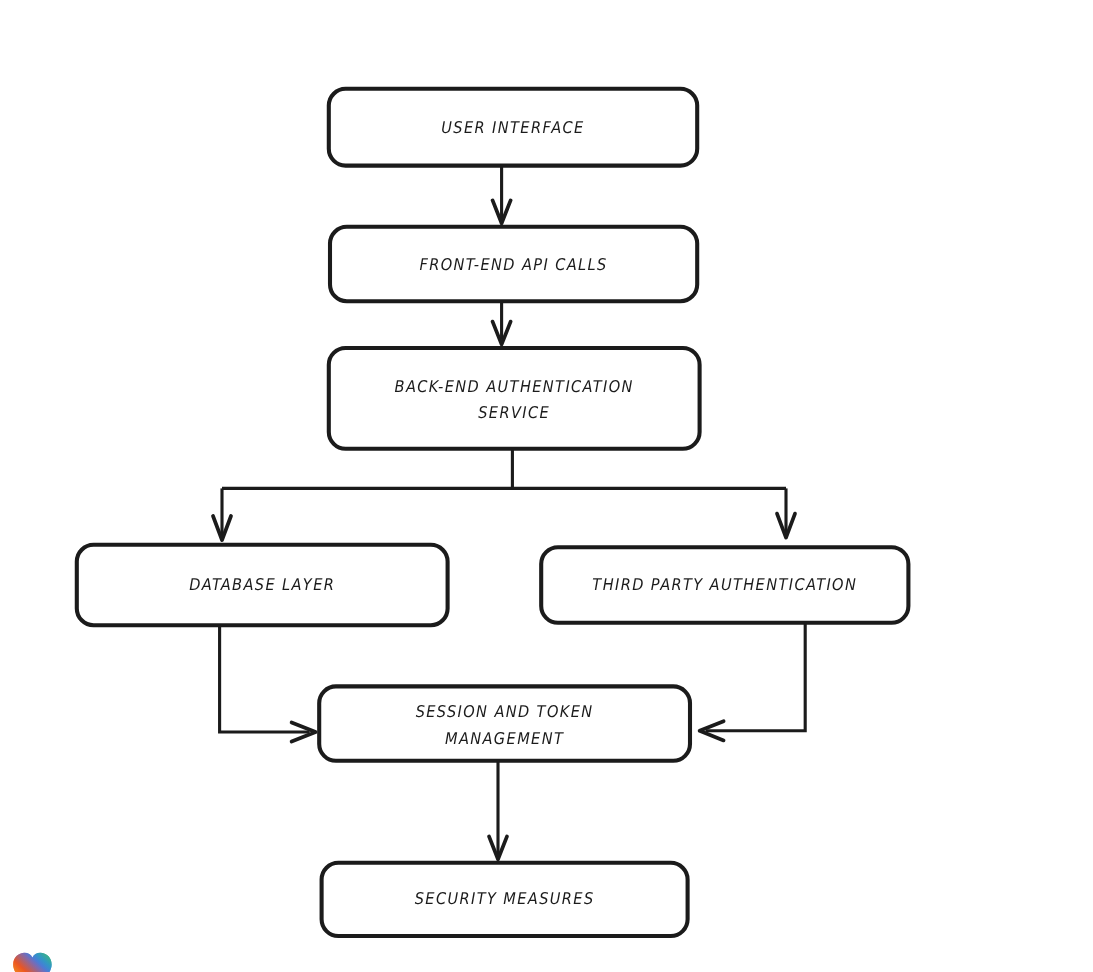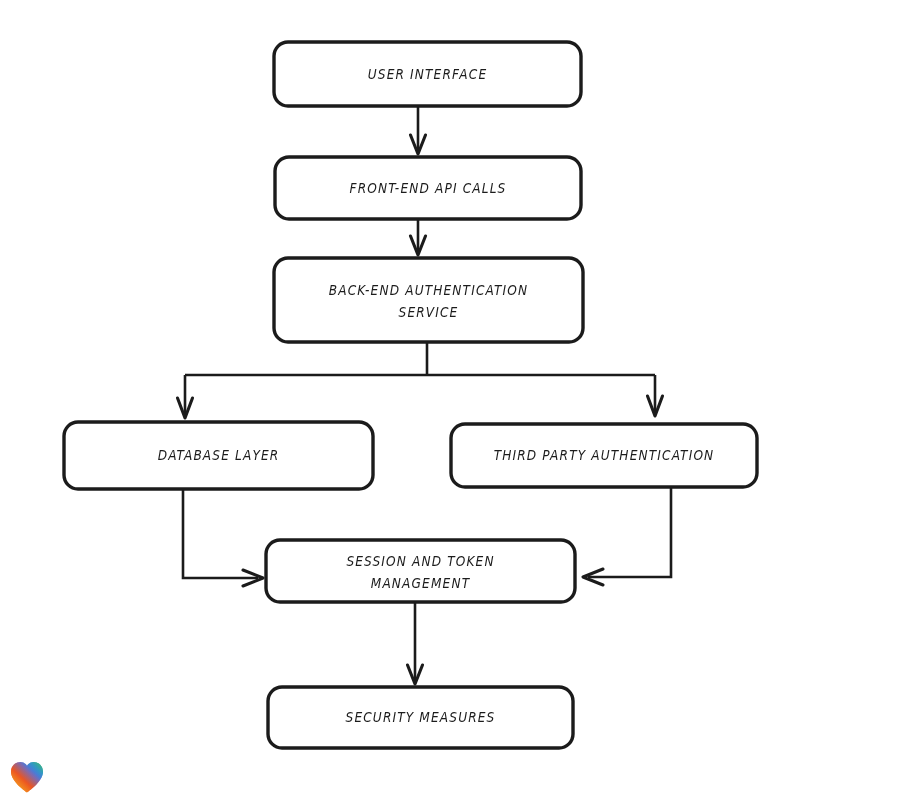--- a/index.html
+++ b/index.html
@@ -12,20 +12,21 @@
     height: 810px;
     position: relative;
     overflow: hidden;
     font-family: "DejaVu Sans", sans-serif;
   }
   #diagram-root {
     position: absolute;
     inset: 0;
     width: 911px;
     height: 567px;
+    margin-top: 32px;
   }
   .node-shape {
     fill: #ffffff;
     stroke: #1b1b1b;
     stroke-width: 3.4;
     stroke-linejoin: round;
   }
   .node-label {
     fill: #1c1c1c;
     font-family: "DejaVu Sans", sans-serif;

